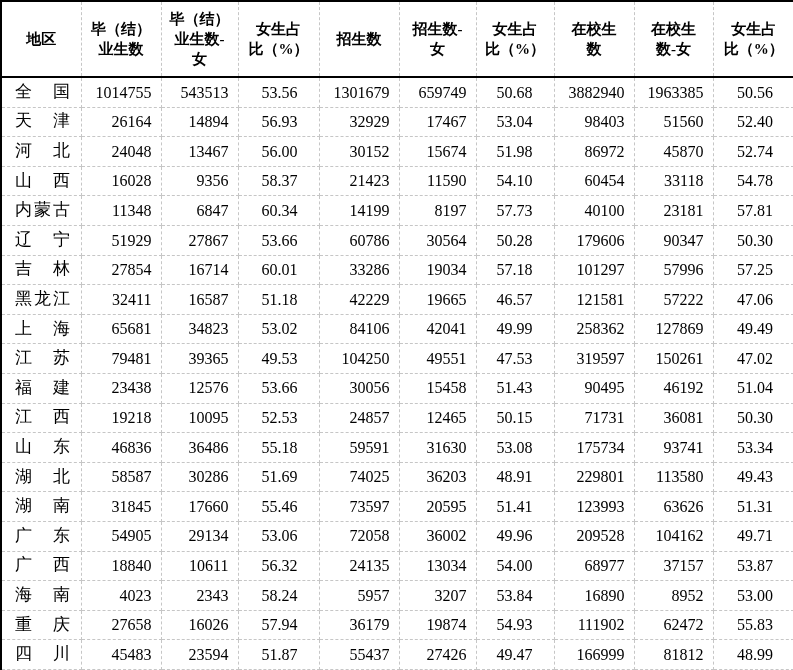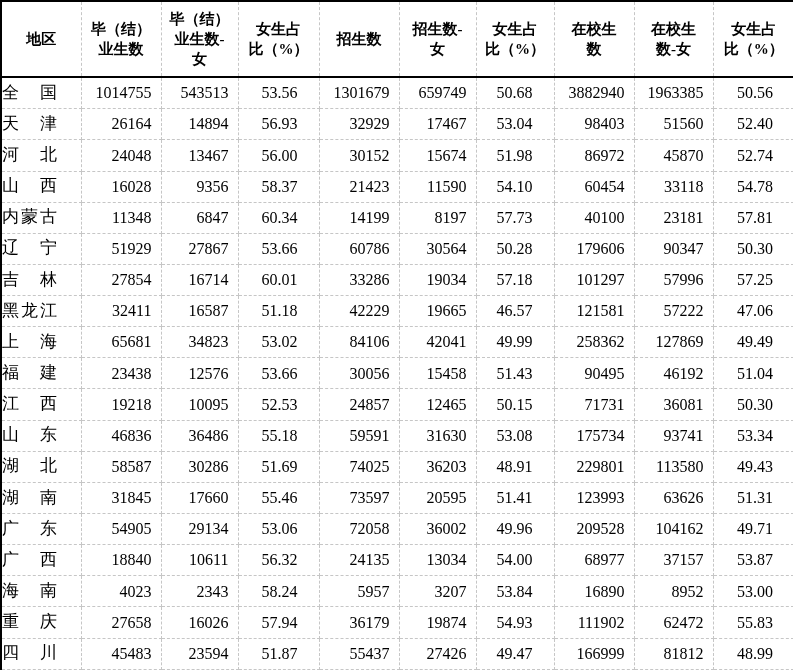--- a/index.html
+++ b/index.html
@@ -44,21 +44,21 @@
     vertical-align: middle;
     white-space: pre-line;
     font-size: 15px;
     padding: 2px 4px;
   }
   .stat-table tbody tr {
     height: 24px;
   }
   .stat-table td.cell-region {
     text-align: left;
-    padding-left: 0;
+    padding-left: 13px;
     vertical-align: middle;
   }
   .region-name {
     display: inline-block;
     width: 55px;
     text-align: justify;
     text-align-last: justify;
     font-size: 17px;
   }
   .stat-table td.cell-int {
@@ -214,20 +214,32 @@
         <td class="cell-int">34823</td>
         <td class="cell-pct">53.02</td>
         <td class="cell-int">84106</td>
         <td class="cell-int">42041</td>
         <td class="cell-pct">49.99</td>
         <td class="cell-int">258362</td>
         <td class="cell-int">127869</td>
         <td class="cell-pct">49.49</td>
       </tr>
       <tr>
+        <td class="cell-region"><span class="region-name">江苏</span></td>
+        <td class="cell-int">79481</td>
+        <td class="cell-int">39365</td>
+        <td class="cell-pct">49.53</td>
+        <td class="cell-int">104250</td>
+        <td class="cell-int">49551</td>
+        <td class="cell-pct">47.53</td>
+        <td class="cell-int">319597</td>
+        <td class="cell-int">150261</td>
+        <td class="cell-pct">47.02</td>
+      </tr>
+      <tr>
         <td class="cell-region"><span class="region-name">福建</span></td>
         <td class="cell-int">23438</td>
         <td class="cell-int">12576</td>
         <td class="cell-pct">53.66</td>
         <td class="cell-int">30056</td>
         <td class="cell-int">15458</td>
         <td class="cell-pct">51.43</td>
         <td class="cell-int">90495</td>
         <td class="cell-int">46192</td>
         <td class="cell-pct">51.04</td>

